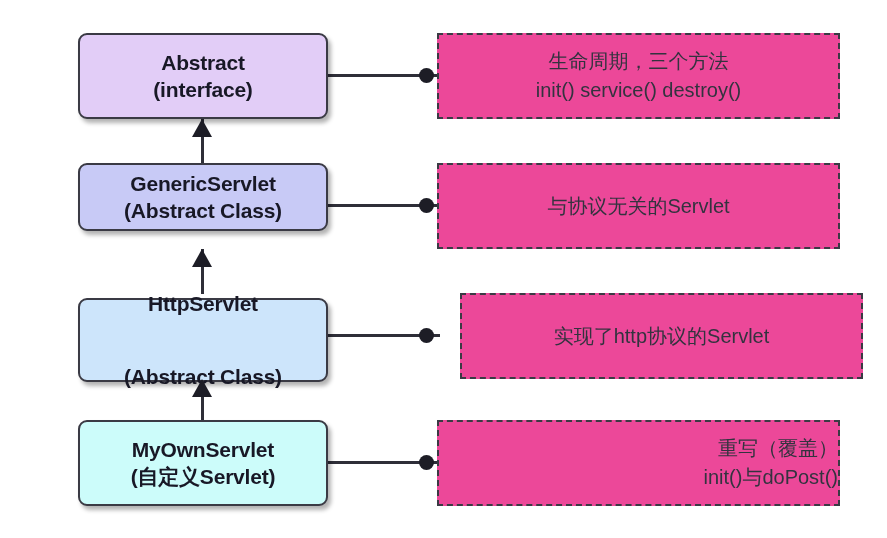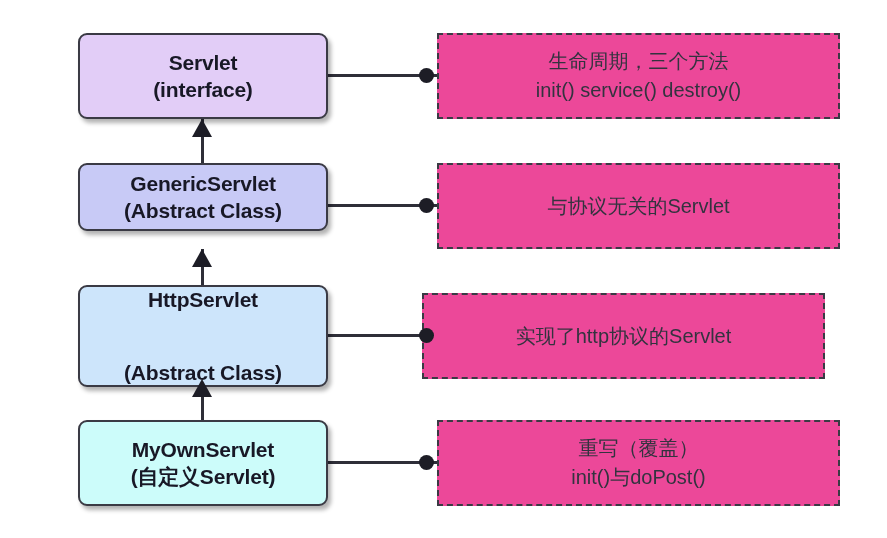--- a/index.html
+++ b/index.html
@@ -91,21 +91,21 @@
     border-bottom: 18px solid #1d1d26;
     z-index: 4;
   }
 </style>
 </head>
 <body>
 
 <div id="diagram">
 
   <div class="class-box" style="left:78px; top:33px; width:250px; height:86px; background:#E2CDF7;">
-    <div class="class-line">Servlet</div>
+    <div class="class-line">Abstract</div>
     <div class="class-line">(interface)</div>
   </div>
 
   <div class="h-connector" style="left:328px; top:74px; width:112px;"></div>
   <div class="dot" style="left:419px; top:68px;"></div>
 
   <div class="note-box" style="left:437px; top:33px; width:403px; height:86px;">
     <div class="note-line">生命周期，三个方法</div>
     <div class="note-line">init() service() destroy()</div>
   </div>
@@ -121,41 +121,41 @@
   <div class="h-connector" style="left:328px; top:204px; width:112px;"></div>
   <div class="dot" style="left:419px; top:198px;"></div>
 
   <div class="note-box" style="left:437px; top:163px; width:403px; height:86px;">
     <div class="note-line">与协议无关的Servlet</div>
   </div>
 
   <div class="v-connector" style="left:201px; top:249px; height:45px;"></div>
   <div class="arrow-head" style="left:192px; top:249px;"></div>
 
-  <div class="class-box" style="left:78px; top:285px; width:250px; height:102px; background:#CDE5FB;gap:45px;">
+  <div class="class-box" style="left:78px; top:298px; width:250px; height:84px; background:#CDE5FB;gap:45px;">
     <div class="class-line">HttpServlet</div>
     <div class="class-line">(Abstract Class)</div>
   </div>
 
   <div class="h-connector" style="left:328px; top:334px; width:112px;"></div>
   <div class="dot" style="left:419px; top:328px;"></div>
 
-  <div class="note-box" style="left:422px; top:293px; width:403px; height:86px;">
+  <div class="note-box" style="left:460px; top:293px; width:403px; height:86px;">
     <div class="note-line">实现了http协议的Servlet</div>
   </div>
 
   <div class="v-connector" style="left:201px; top:379px; height:45px;"></div>
   <div class="arrow-head" style="left:192px; top:379px;"></div>
 
   <div class="class-box" style="left:78px; top:420px; width:250px; height:86px; background:#CCFCFA;">
     <div class="class-line">MyOwnServlet</div>
     <div class="class-line">(自定义Servlet)</div>
   </div>
 
   <div class="h-connector" style="left:328px; top:461px; width:112px;"></div>
   <div class="dot" style="left:419px; top:455px;"></div>
 
-  <div class="note-box" style="left:437px; top:420px; width:403px; height:86px;">
+  <div class="note-box" style="left:437px; top:420px; width:403px; height:86px;align-items:flex-end;">
     <div class="note-line">重写（覆盖）</div>
     <div class="note-line">init()与doPost()</div>
   </div>
 
 </div>
 
 </body></html>

